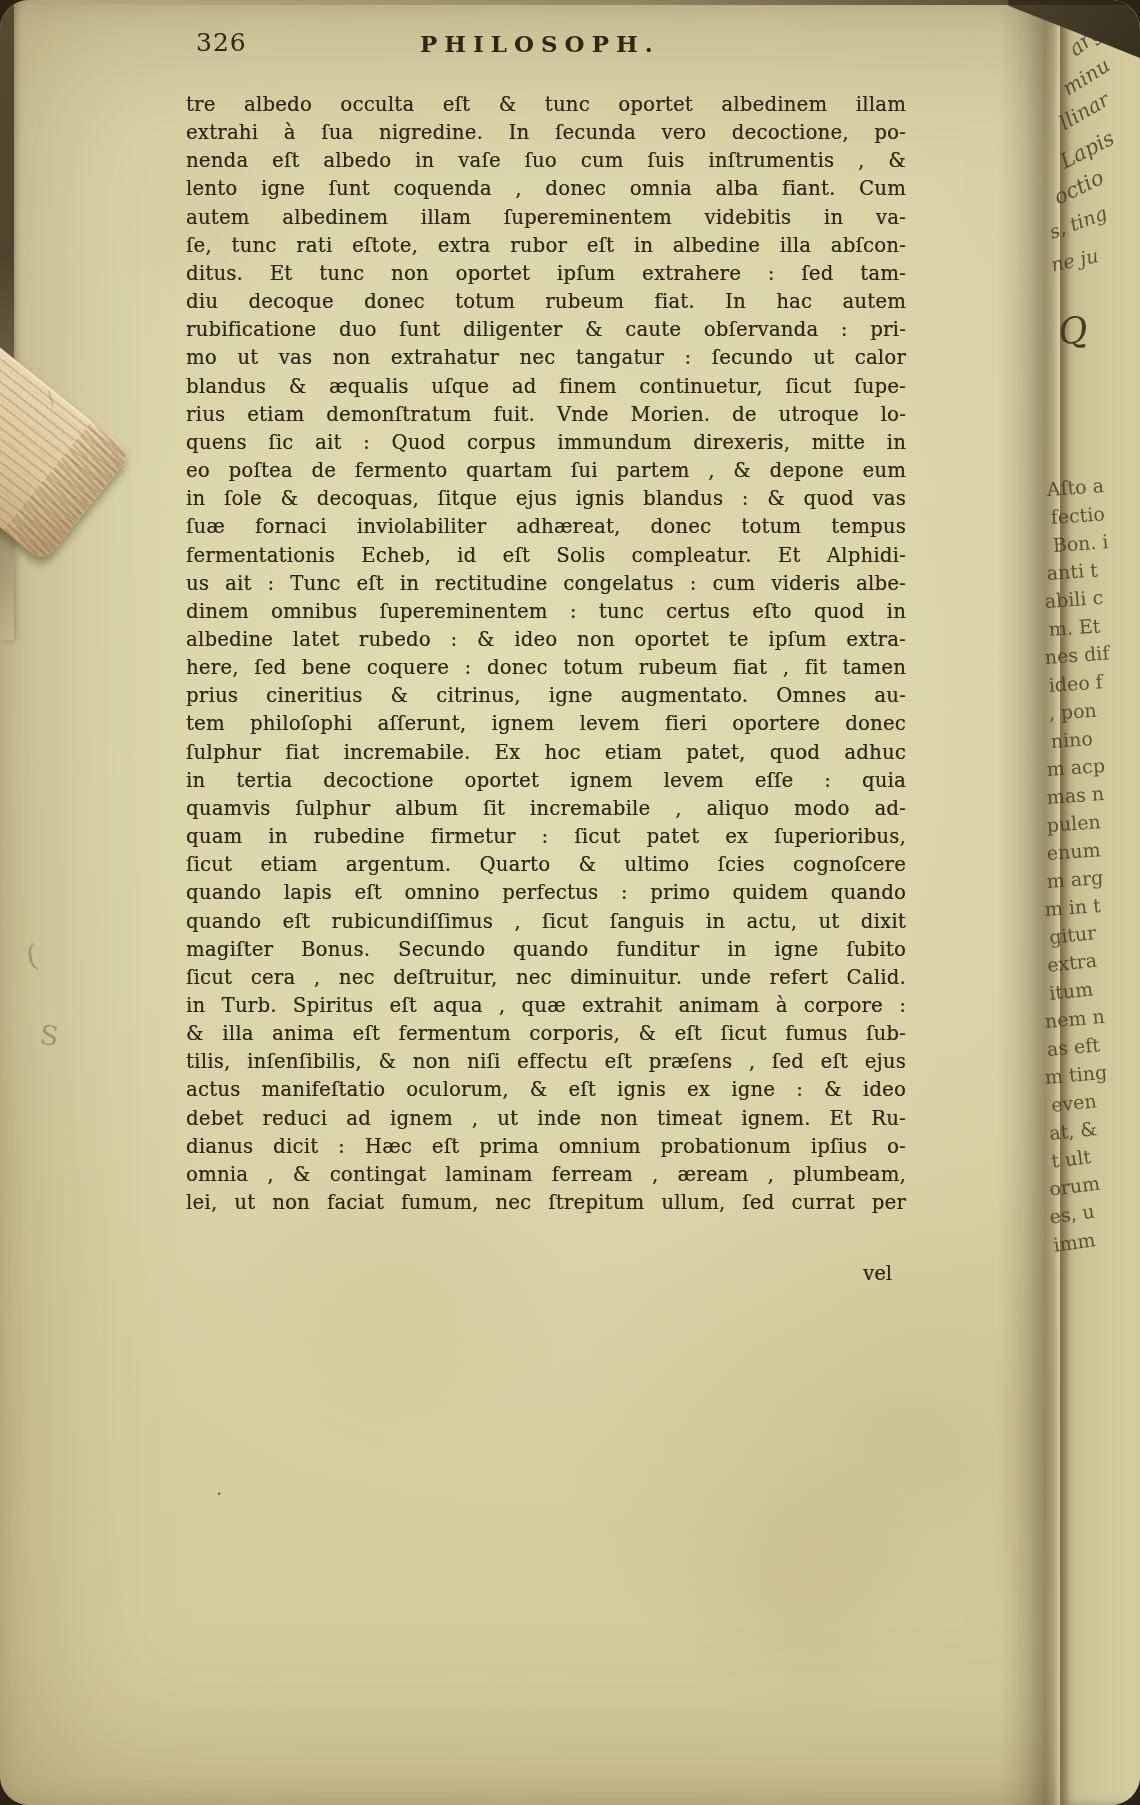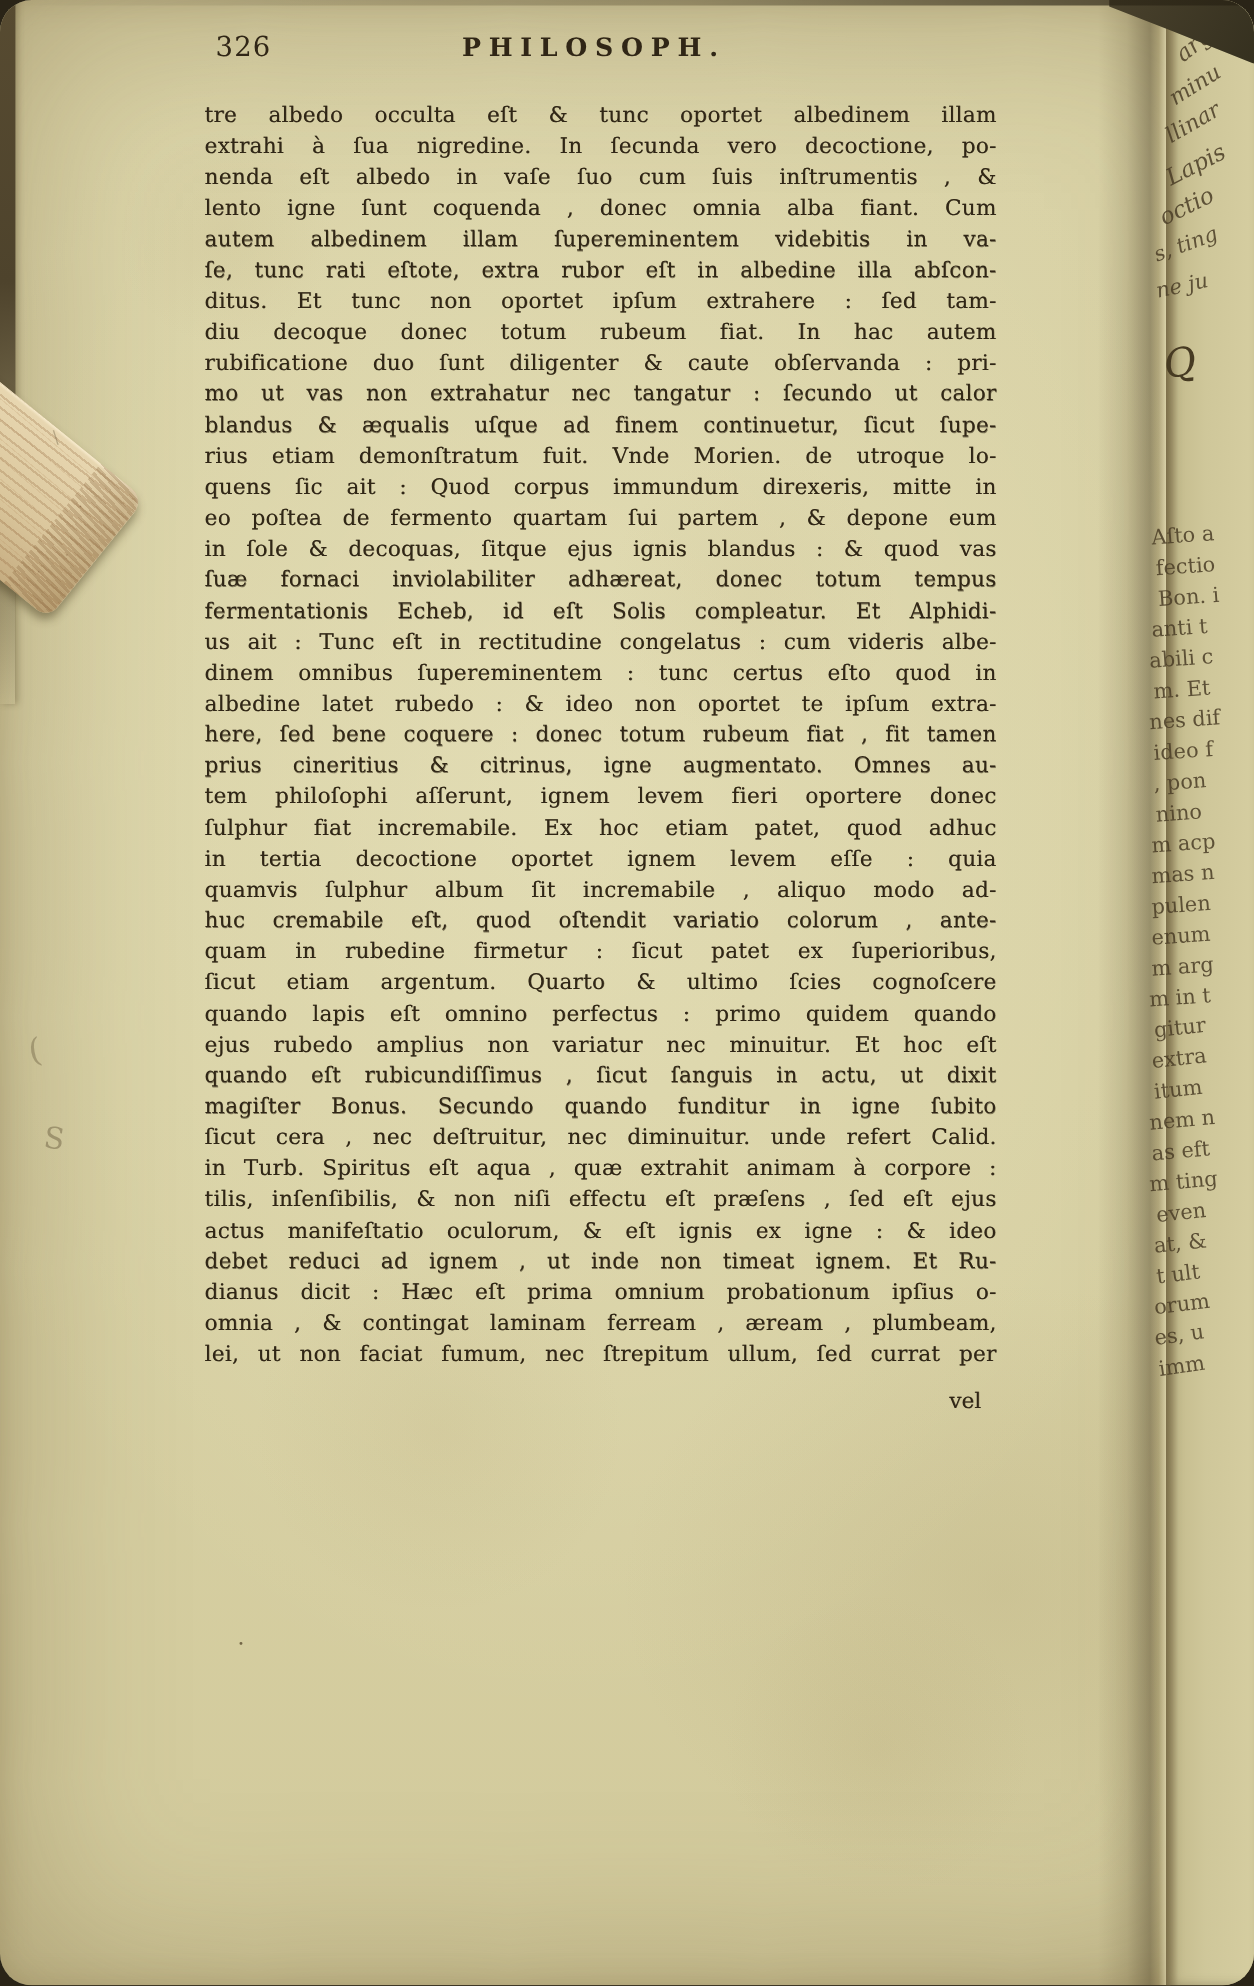--- a/index.html
+++ b/index.html
@@ -108,29 +108,28 @@
       <div class="line">fermentationis Echeb, id eſt Solis compleatur. Et Alphidi-</div>
       <div class="line">us ait : Tunc eſt in rectitudine congelatus : cum videris albe-</div>
       <div class="line">dinem omnibus ſupereminentem : tunc certus eſto quod in</div>
       <div class="line">albedine latet rubedo : &amp; ideo non oportet te ipſum extra-</div>
       <div class="line">here, ſed bene coquere : donec totum rubeum fiat , fit tamen</div>
       <div class="line">prius cineritius &amp; citrinus, igne augmentato. Omnes au-</div>
       <div class="line">tem philoſophi aſſerunt, ignem levem fieri oportere donec</div>
       <div class="line">ſulphur fiat incremabile. Ex hoc etiam patet, quod adhuc</div>
       <div class="line">in tertia decoctione oportet ignem levem eſſe : quia</div>
       <div class="line">quamvis ſulphur album ſit incremabile , aliquo modo ad-</div>
-      <div class="line">huc cremabile eſt, quod oſtendit variatio colorum , ante-</div>
       <div class="line">quam in rubedine firmetur : ſicut patet ex ſuperioribus,</div>
       <div class="line">ſicut etiam argentum. Quarto &amp; ultimo ſcies cognoſcere</div>
       <div class="line">quando lapis eſt omnino perfectus : primo quidem quando</div>
-      <div class="line">ejus rubedo amplius non variatur nec minuitur. Et hoc eſt</div>
       <div class="line">quando eſt rubicundiſſimus , ſicut ſanguis in actu, ut dixit</div>
       <div class="line">magiſter Bonus. Secundo quando funditur in igne ſubito</div>
       <div class="line">ſicut cera , nec deſtruitur, nec diminuitur. unde refert Calid.</div>
       <div class="line">in Turb. Spiritus eſt aqua , quæ extrahit animam à corpore :</div>
+      <div class="line">&amp; illa anima eſt fermentum corporis, &amp; eſt ſicut fumus ſub-</div>
       <div class="line">tilis, inſenſibilis, &amp; non niſi effectu eſt præſens , ſed eſt ejus</div>
       <div class="line">actus manifeſtatio oculorum, &amp; eſt ignis ex igne : &amp; ideo</div>
       <div class="line">debet reduci ad ignem , ut inde non timeat ignem. Et Ru-</div>
       <div class="line">dianus dicit : Hæc eſt prima omnium probationum ipſius o-</div>
       <div class="line">omnia , &amp; contingat laminam ferream , æream , plumbeam,</div>
       <div class="line">lei, ut non faciat fumum, nec ſtrepitum ullum, ſed currat per</div>
     </div>
 
   <div class="catchword">vel</div>
 

